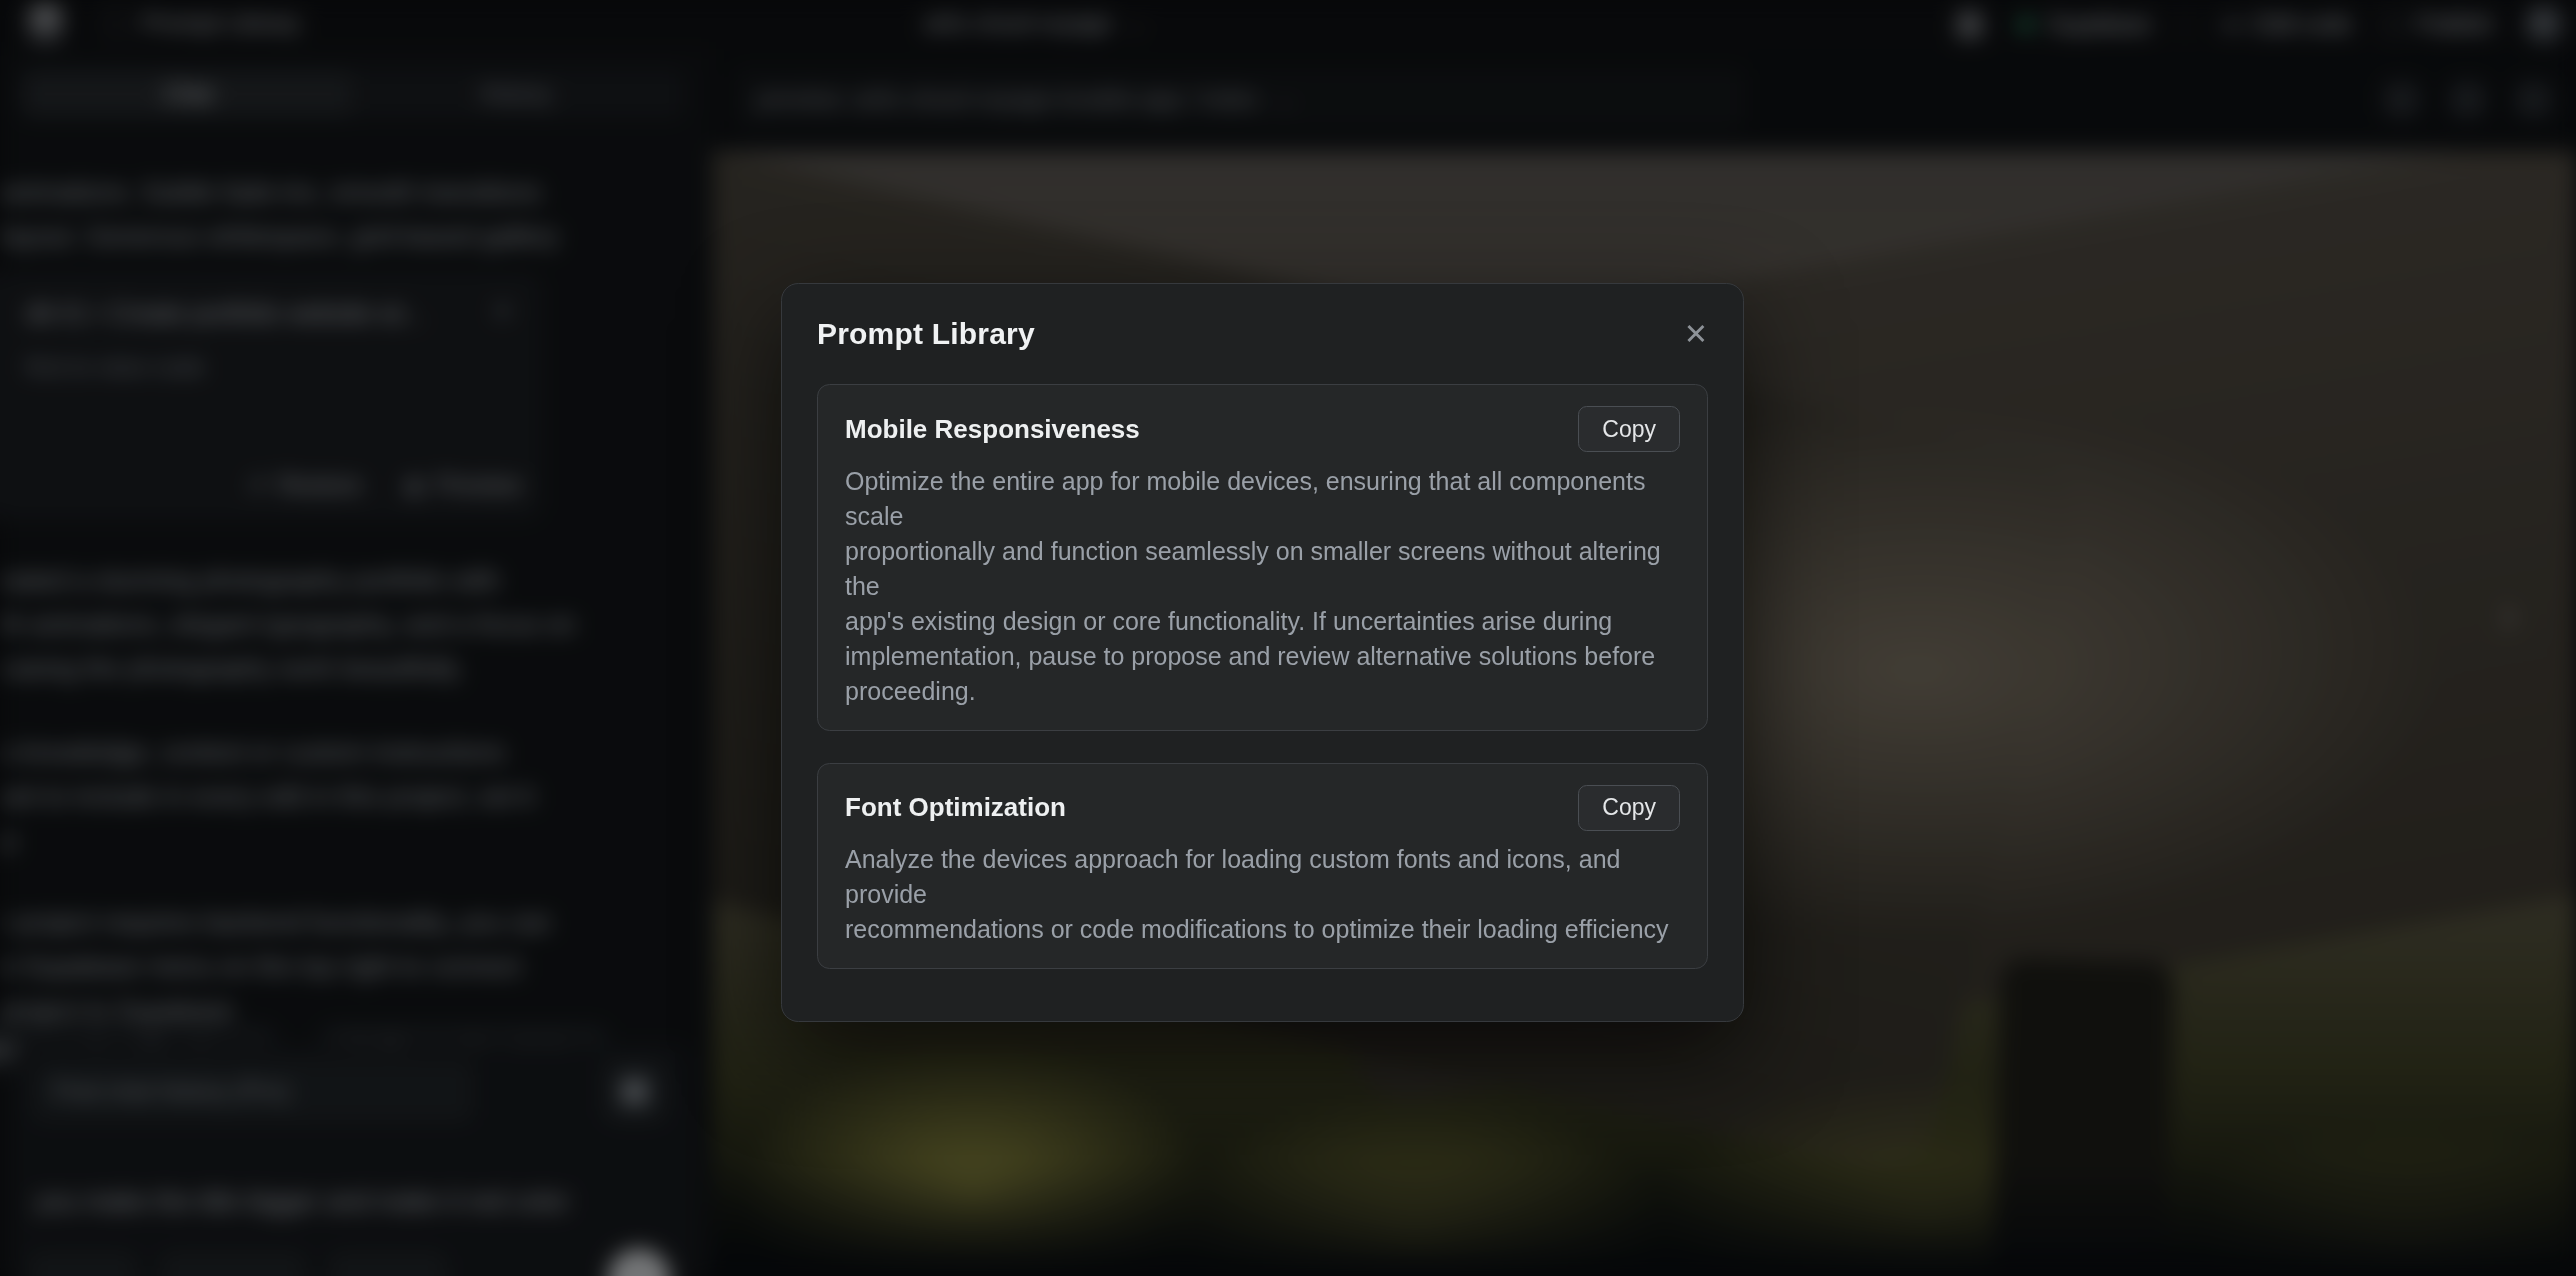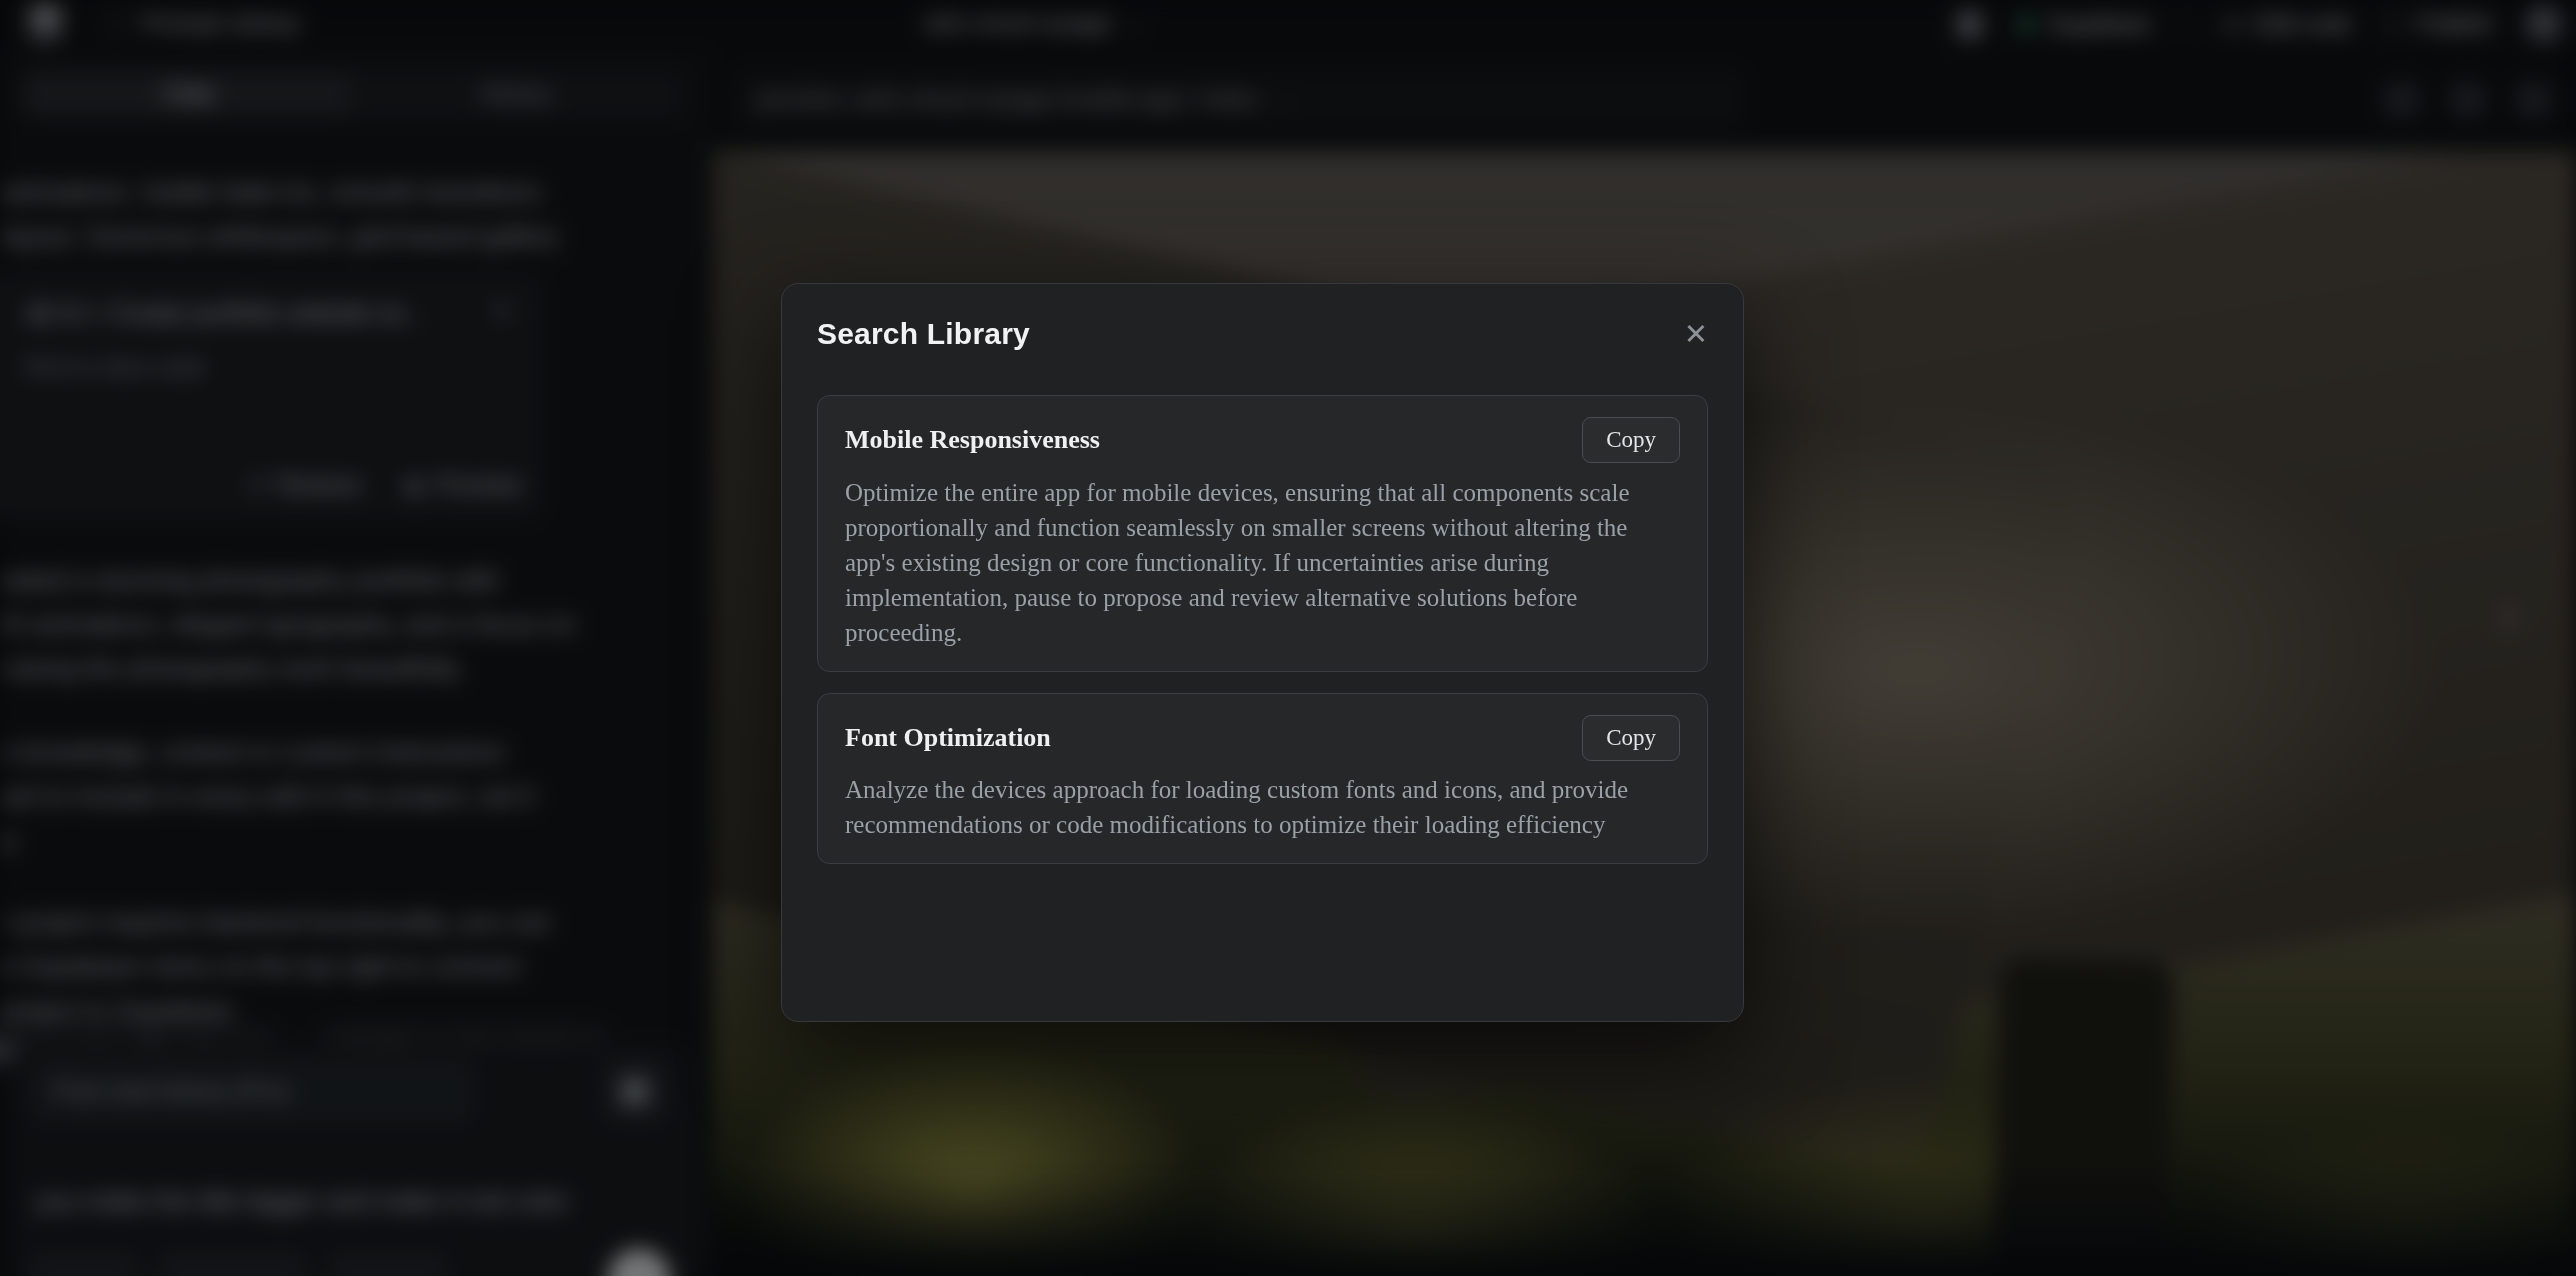--- a/index.html
+++ b/index.html
@@ -90,21 +90,21 @@
   
   .modal{position:absolute;left:781px;top:283px;width:963px;height:739px;background:#1f2122;
          border:1px solid #36393d;border-radius:17.3px;box-shadow:0 33px 96px rgba(0,0,0,.66);
          padding:33px 35px 35px 35px;display:flex;flex-direction:column;}
   .modal-header{display:flex;justify-content:space-between;align-items:center;flex-shrink:0;}
   .modal-title{font-size:30px;font-weight:700;color:#f0f2f3;letter-spacing:0.2px;}
   .modal-close{background:none;border:none;padding:0;color:#8d9298;font-size:29px;line-height:1;cursor:pointer;font-family:inherit;}
   .search{margin-top:29px;height:64px;background:#232527;border:1.5px solid #4b5056;border-radius:9.6px;
           color:#d7dadc;font-size:25px;padding:0 25px;width:100%;flex-shrink:0;font-family:inherit;}
   .search::placeholder{color:#8e939a;}
-  .cards{margin-top:44px;display:flex;flex-direction:column;gap:21px;flex:1;overflow:hidden;font-family:Liberation Serif, serif;}
+  .cards{margin-top:33px;display:flex;flex-direction:column;gap:32px;flex:1;overflow:hidden;}
   .card{background:#252728;border:1px solid #3b3e42;border-radius:12.5px;padding:21px 27px;flex-shrink:0;}
   .card-top{display:flex;justify-content:space-between;align-items:center;}
   .card-name{font-size:26px;font-weight:700;color:#eef0f1;}
   .copy-btn{height:46px;padding:0 23px;background:#2a2c2e;border:1px solid #4a4e53;border-radius:8.7px;
             color:#e4e6e8;font-size:23px;cursor:pointer;font-family:inherit;}
   .card-desc{margin-top:11.6px;font-size:25px;line-height:35px;color:#9aa0a8;white-space:pre-line;}
 </style>
 </head>
 <body>
 
@@ -227,21 +227,21 @@
         <div class="fg-dark"></div>
       </div>
       <div class="expand-chev">›</div>
     </section>
   </div>
 
   <div class="overlay"></div>
 
   <div class="modal">
     <div class="modal-header">
-      <div class="modal-title">Search Library</div>
+      <div class="modal-title">Prompt Library</div>
       <button class="modal-close">✕</button>
     </div>
 
 
     <div class="cards">
       <div class="card">
         <div class="card-top">
           <div class="card-name">Mobile Responsiveness</div>
           <button class="copy-btn">Copy</button>
         </div>

